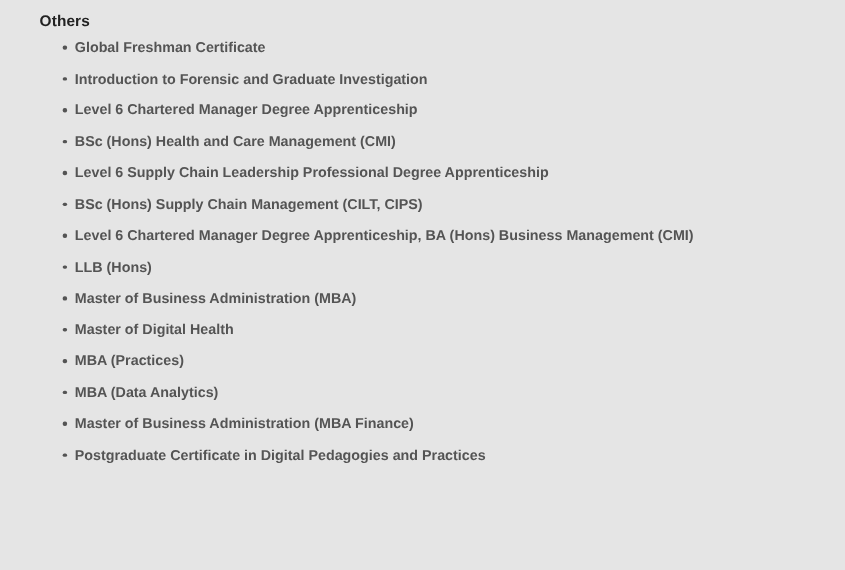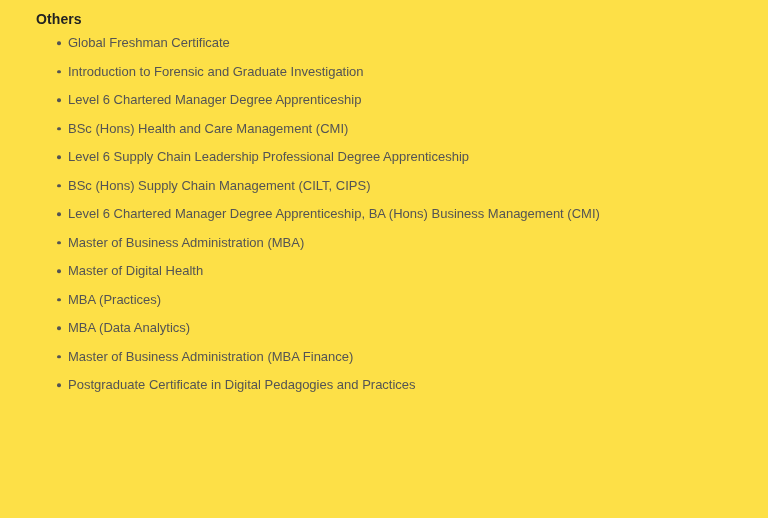--- a/index.html
+++ b/index.html
@@ -7,40 +7,41 @@
     width: 768px;
     height: 518px;
     background: #ffffff;
     font-family: "Liberation Sans", sans-serif;
     overflow: hidden;
   }
   .page {
     width: 768px;
     height: 518px;
     padding: 10px 20px 0 36px;
-    background: #fde047;
+    background: #e5e5e5;
   }
   .section-heading {
     font-size: 14px;
     line-height: 18px;
     font-weight: bold;
     color: #222222;
     letter-spacing: 0.1px;
   }
   ul.course-list {
     list-style: none;
     margin: 1px 0 0 0;
     padding-left: 32px;
   }
   ul.course-list li {
     position: relative;
     font-size: 13px;
     line-height: 28.5px;
     color: #545454;
     white-space: nowrap;
+    font-weight: bold;
   }
   ul.course-list li::before {
     content: '';
     position: absolute;
     left: -11px;
     top: 50%;
     transform: translateY(-50%);
     width: 3.5px;
     height: 3.5px;
     border-radius: 50%;
@@ -65,20 +66,21 @@
 
 
       <li>Level 6 Supply Chain Leadership Professional Degree Apprenticeship</li>
 
       <li>BSc (Hons) Supply Chain Management (CILT, CIPS)</li>
 
 
       <li>Level 6 Chartered Manager Degree Apprenticeship, BA (Hons) Business Management (CMI)</li>
 
 
+      <li>LLB (Hons)</li>
 
       <li>Master of Business Administration (MBA)</li>
 
       <li>Master of Digital Health</li>
 
       <li>MBA (Practices)</li>
 
       <li>MBA (Data Analytics)</li>
 
       <li>Master of Business Administration (MBA Finance)</li>

